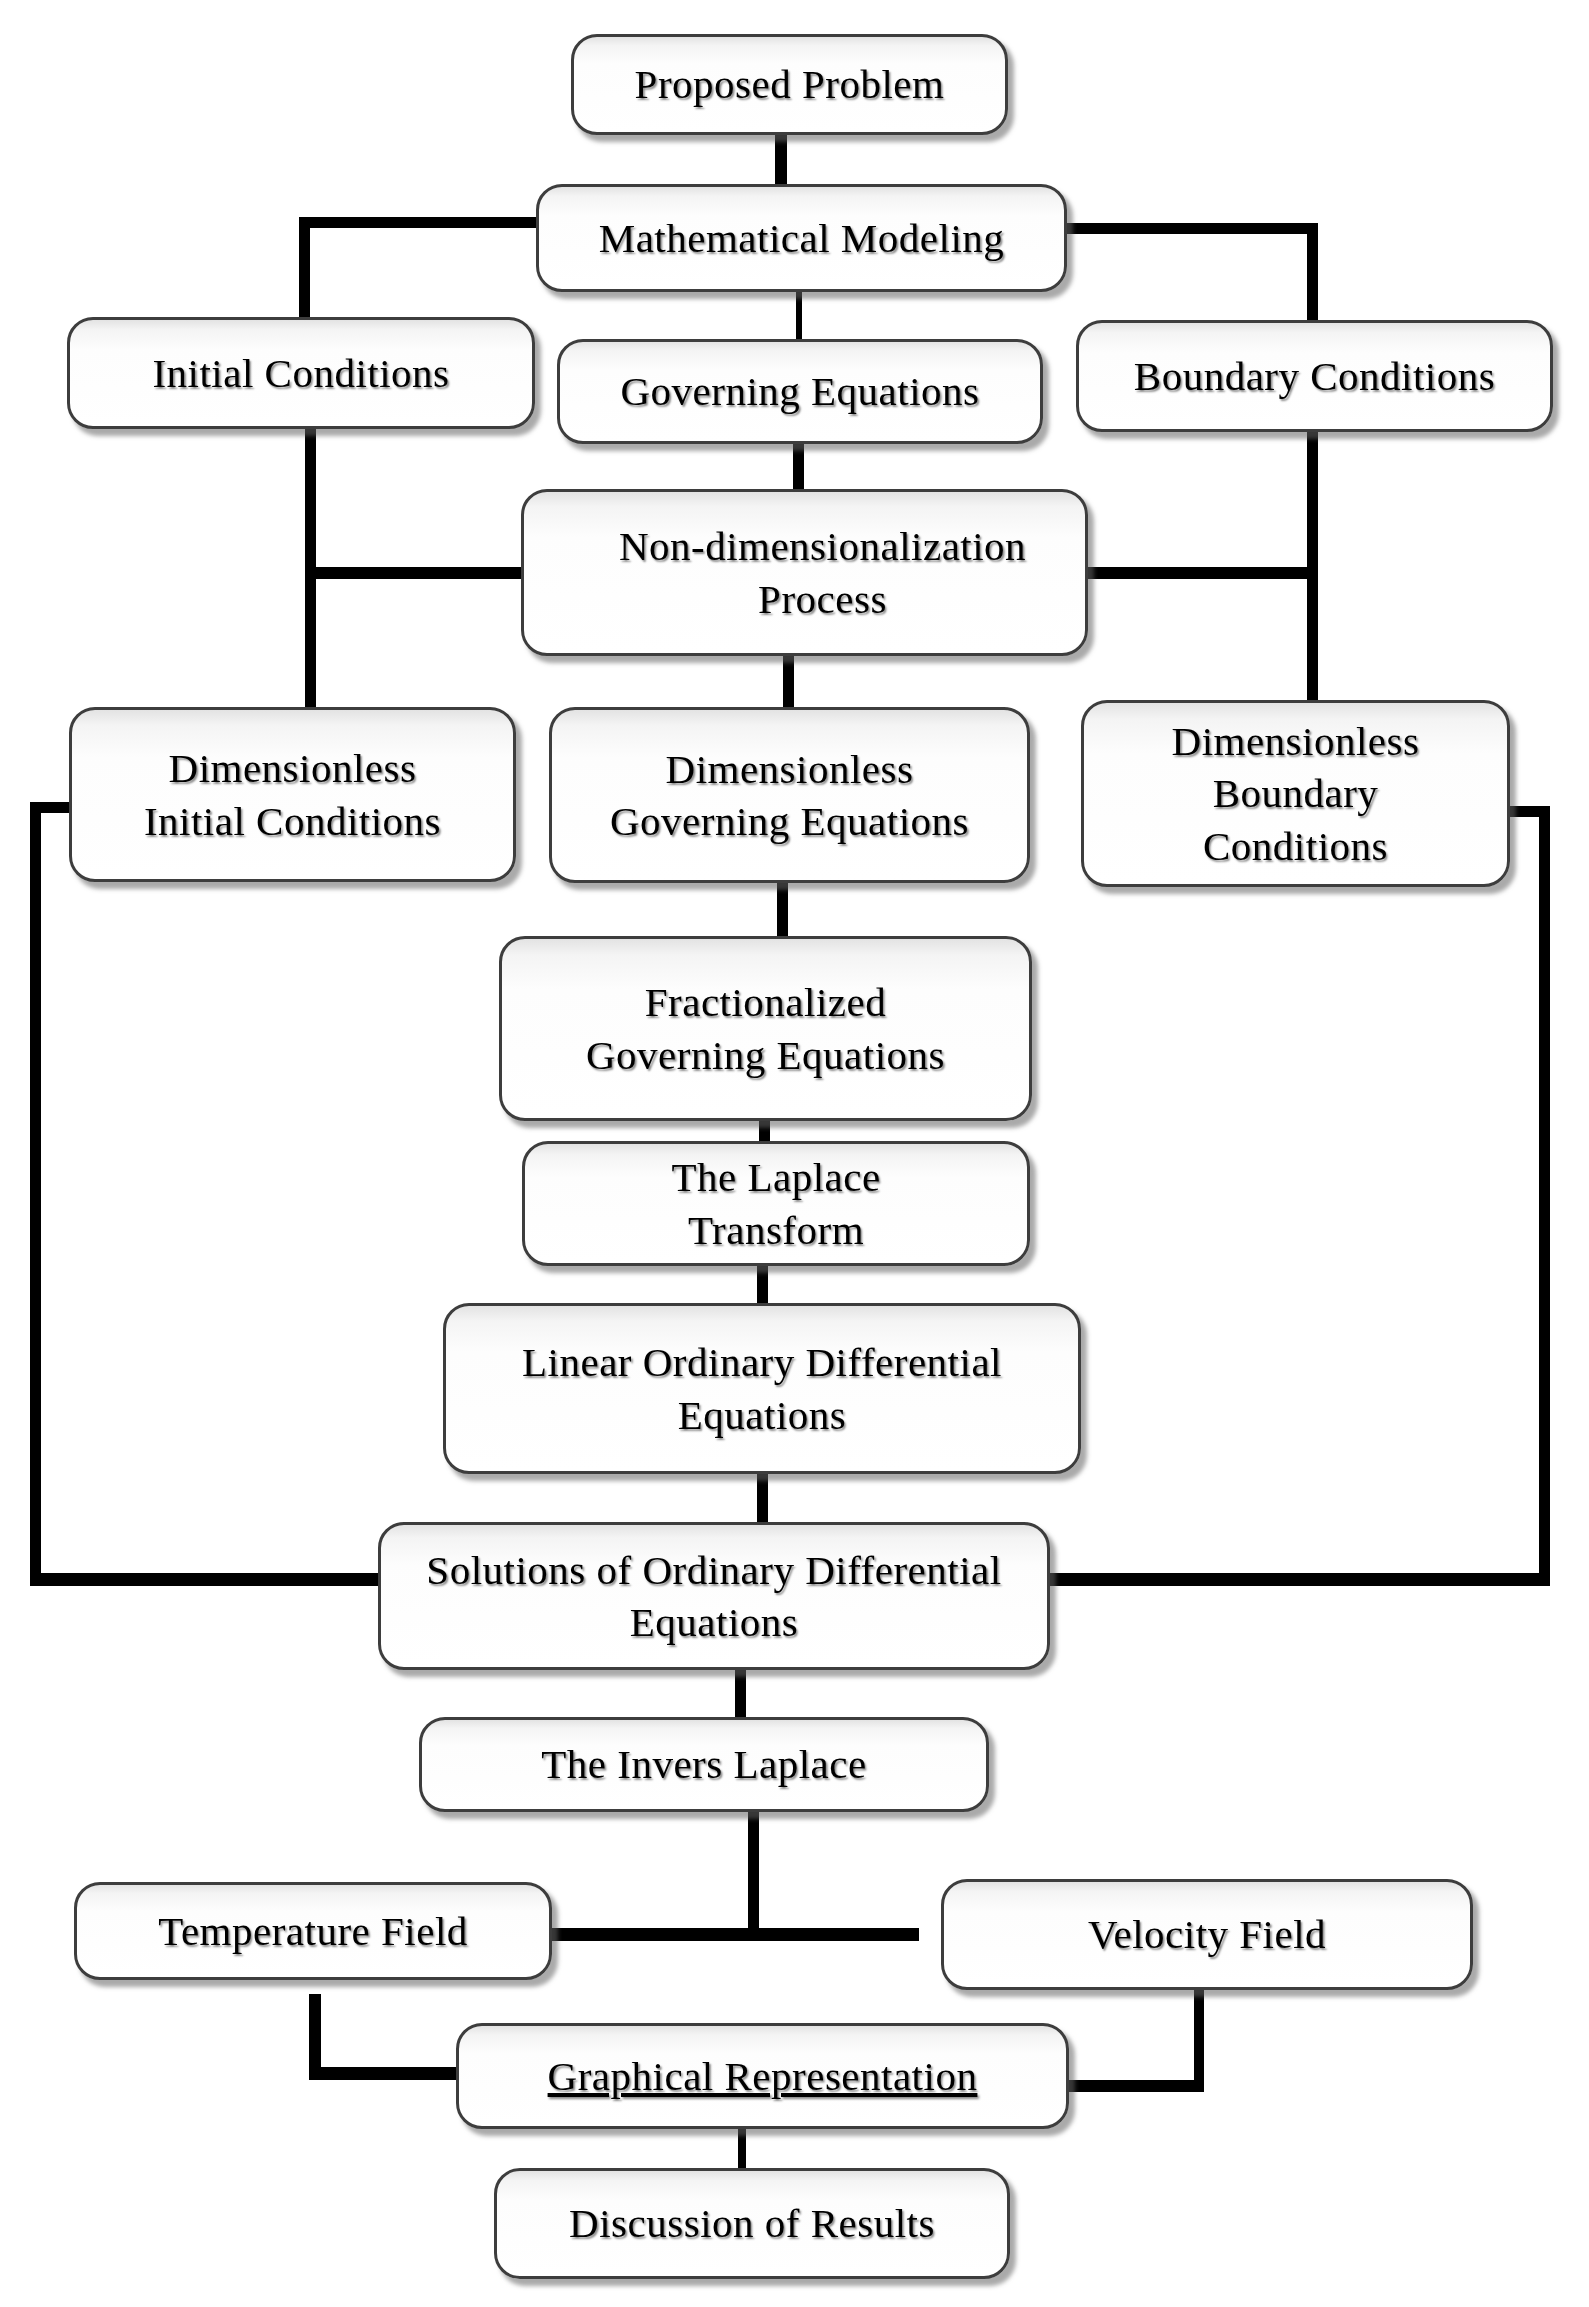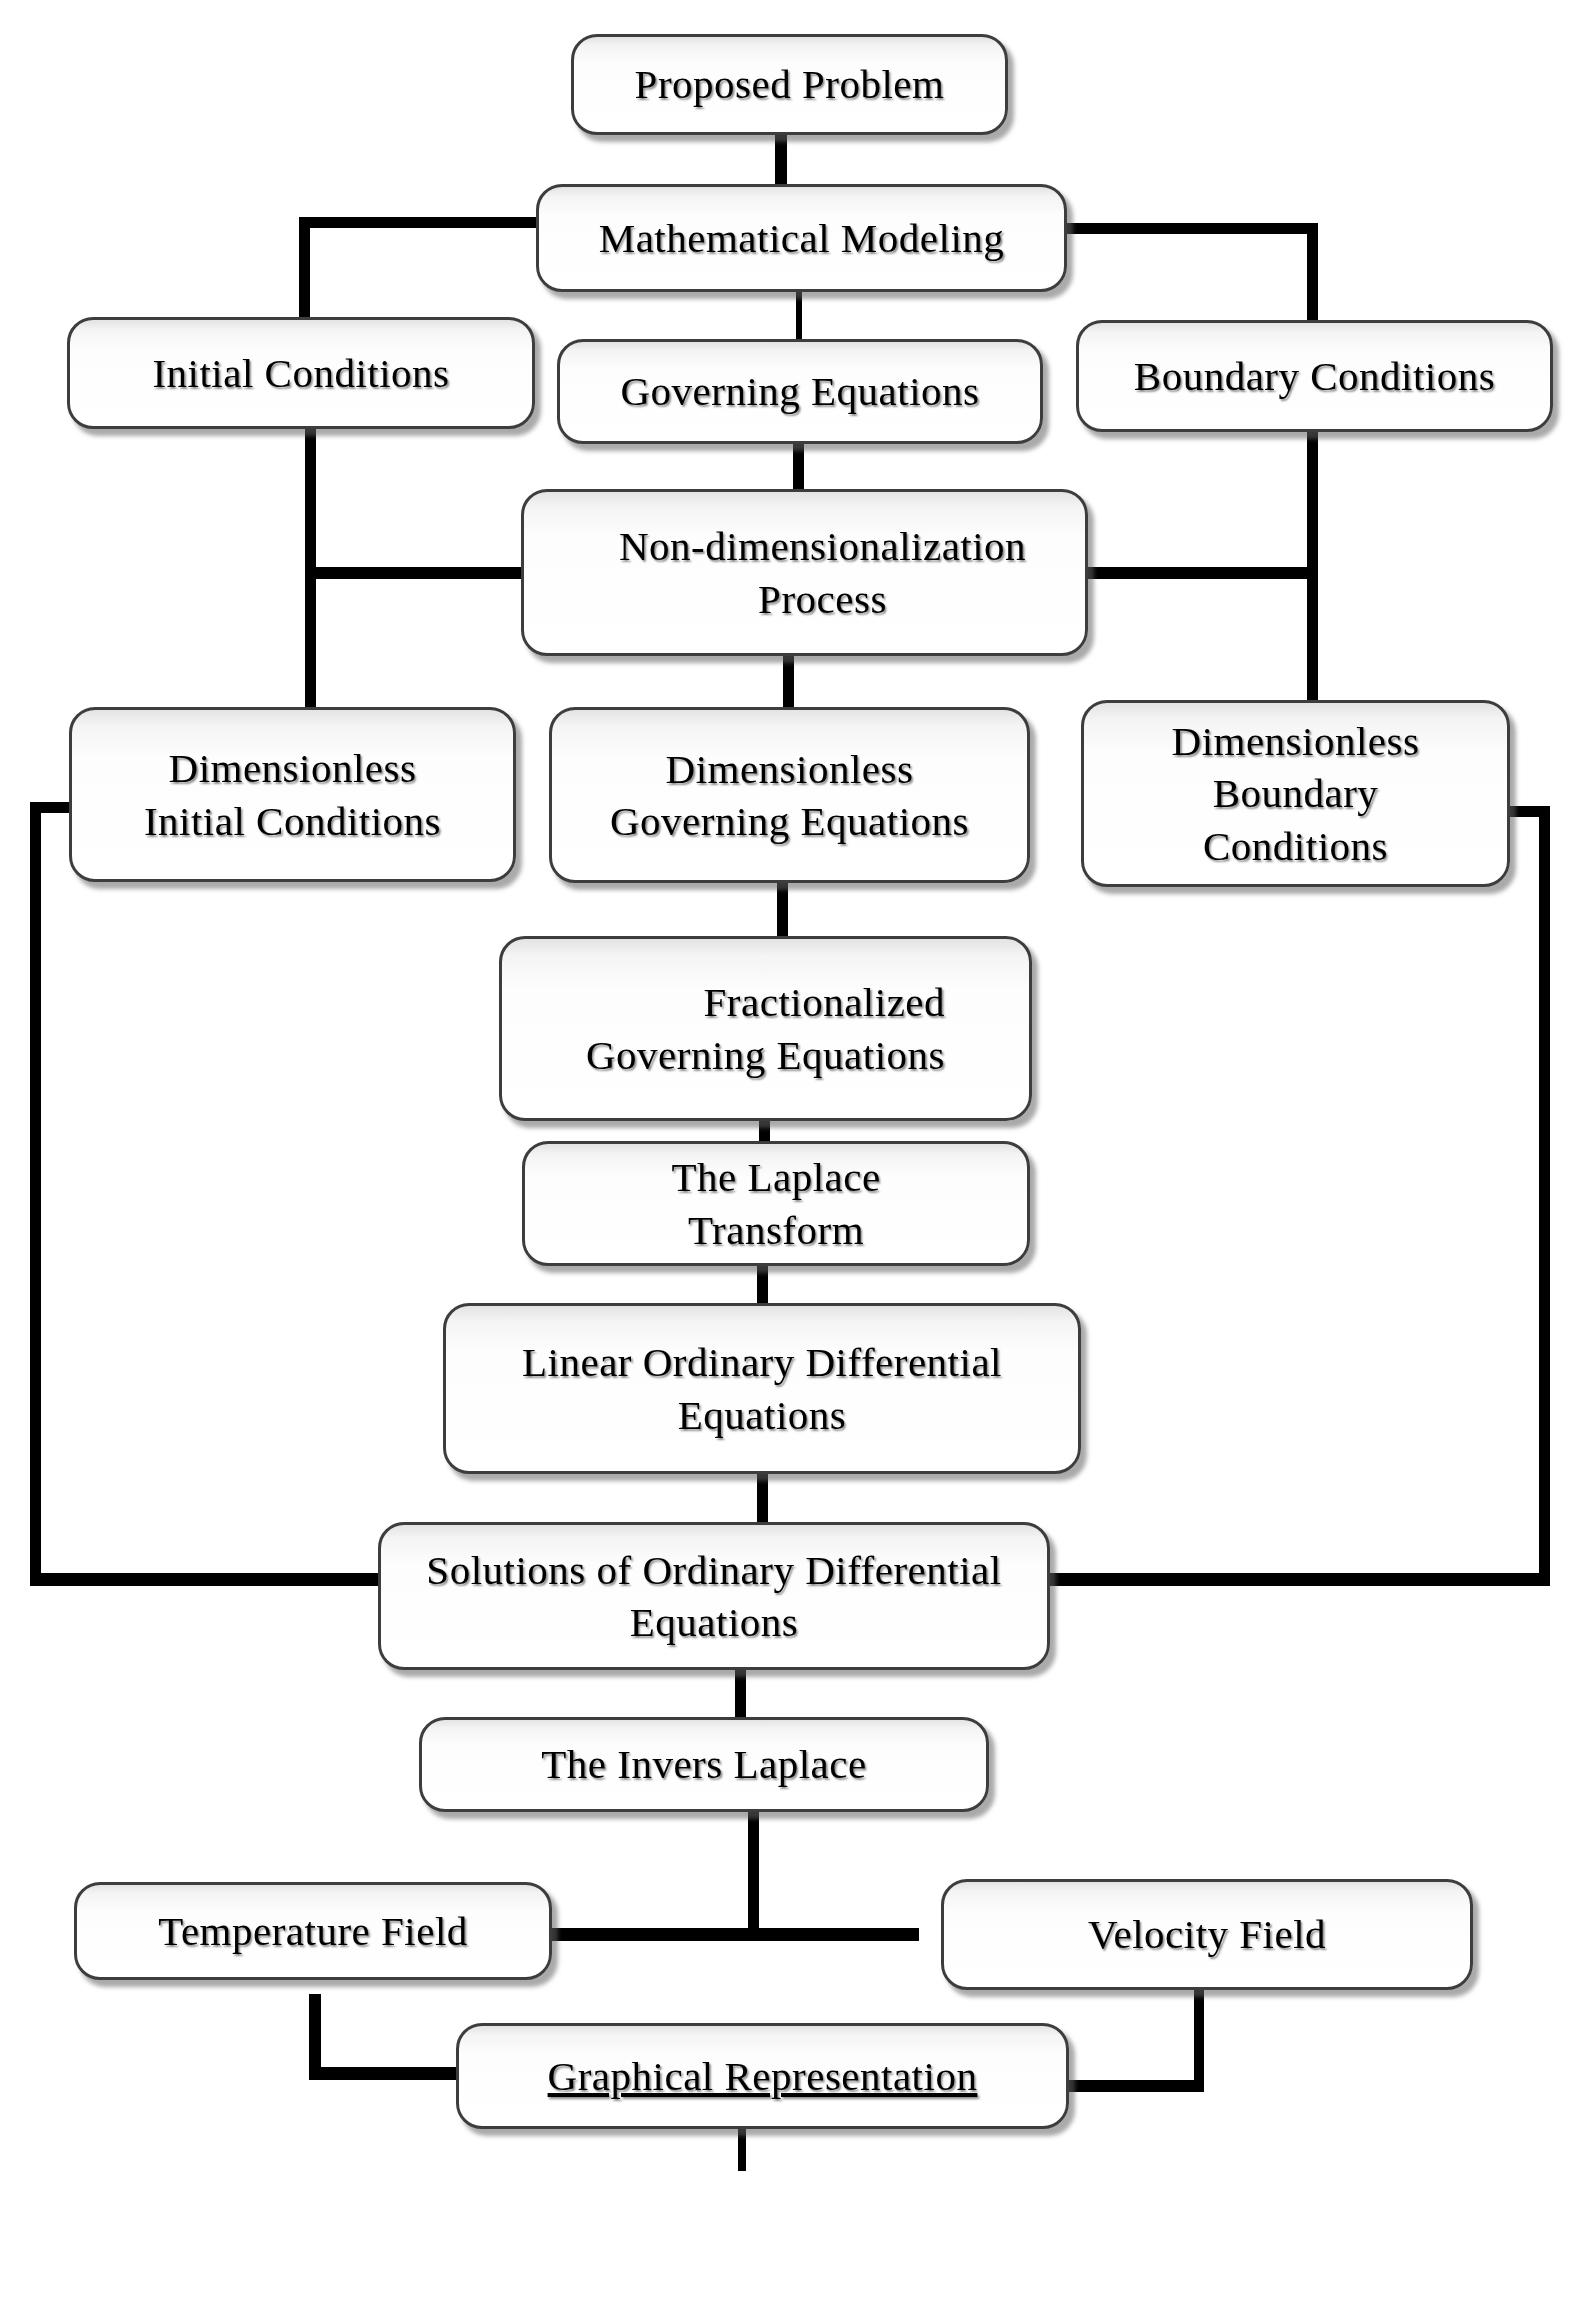--- a/index.html
+++ b/index.html
@@ -81,21 +81,21 @@
   </div>
   <div class="node" style="left:549px;top:707px;width:481px;height:176px;">
     <span class="label">Dimensionless
 Governing Equations</span>
   </div>
   <div class="node" style="left:1081px;top:700px;width:429px;height:187px;">
     <span class="label">Dimensionless
 Boundary
 Conditions</span>
   </div>
-  <div class="node" style="left:499px;top:936px;width:533px;height:185px;text-align:right;">
+  <div class="node" style="left:499px;top:936px;width:533px;height:185px;">
     <span class="label">Fractionalized
 Governing Equations</span>
   </div>
   <div class="node" style="left:522px;top:1141px;width:508px;height:125px;">
     <span class="label">The Laplace
 Transform</span>
   </div>
   <div class="node" style="left:443px;top:1303px;width:638px;height:171px;">
     <span class="label">Linear Ordinary Differential
 Equations</span>
@@ -109,15 +109,18 @@
   </div>
   <div class="node" style="left:74px;top:1882px;width:478px;height:98px;">
     <span class="label">Temperature Field</span>
   </div>
   <div class="node" style="left:941px;top:1879px;width:532px;height:111px;">
     <span class="label">Velocity Field</span>
   </div>
   <div class="node" style="left:456px;top:2023px;width:613px;height:106px;text-decoration:underline;">
     <span class="label">Graphical Representation</span>
   </div>
+  <div class="node" style="left:494px;top:2168px;width:516px;height:111px;">
+    <span class="label">Discussion of Results</span>
+  </div>
 
 </div>
 
 
 </body></html>

